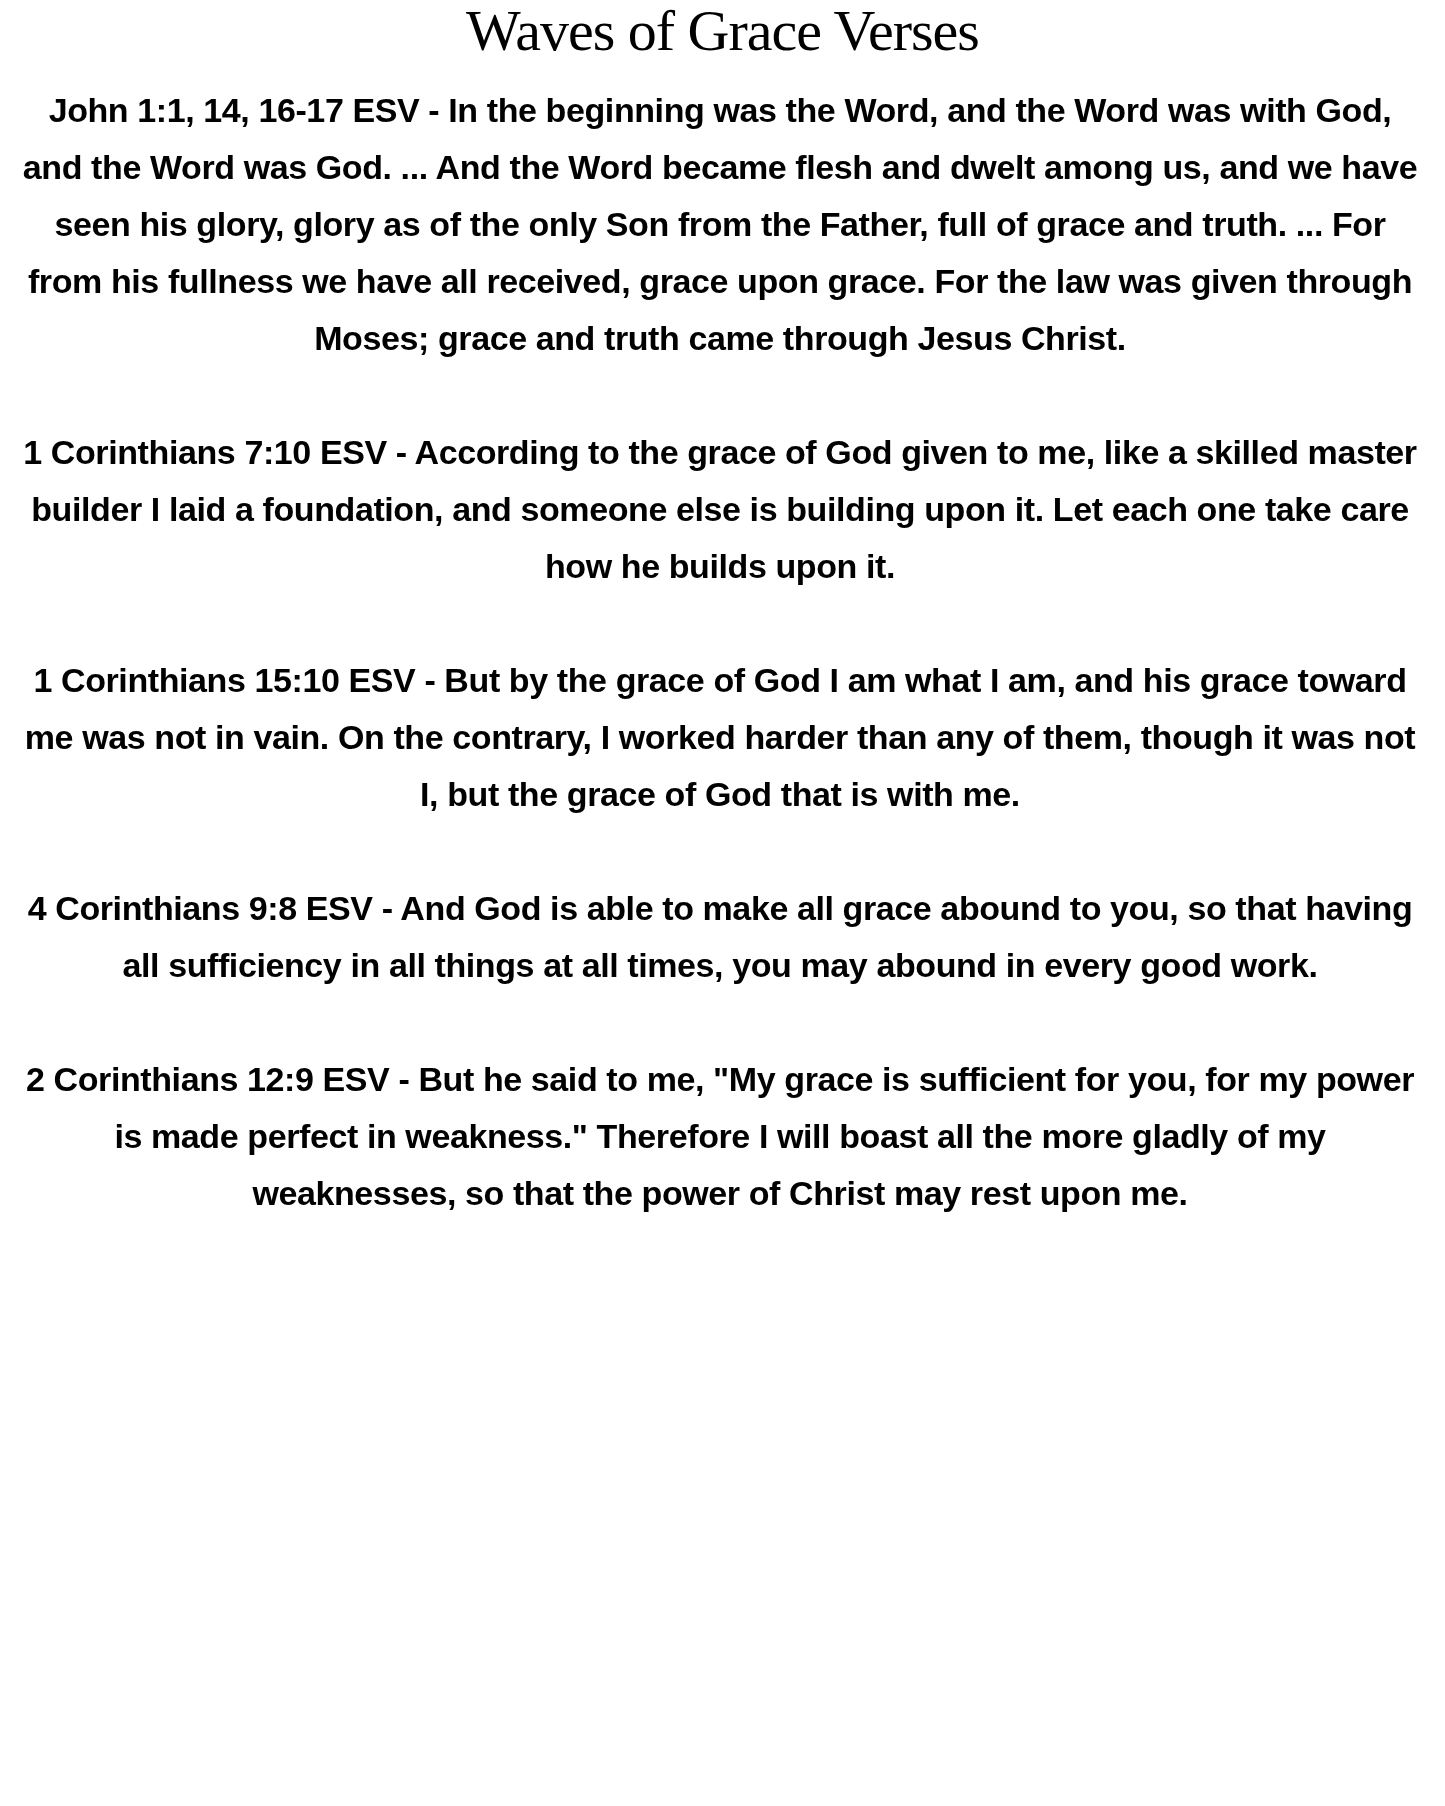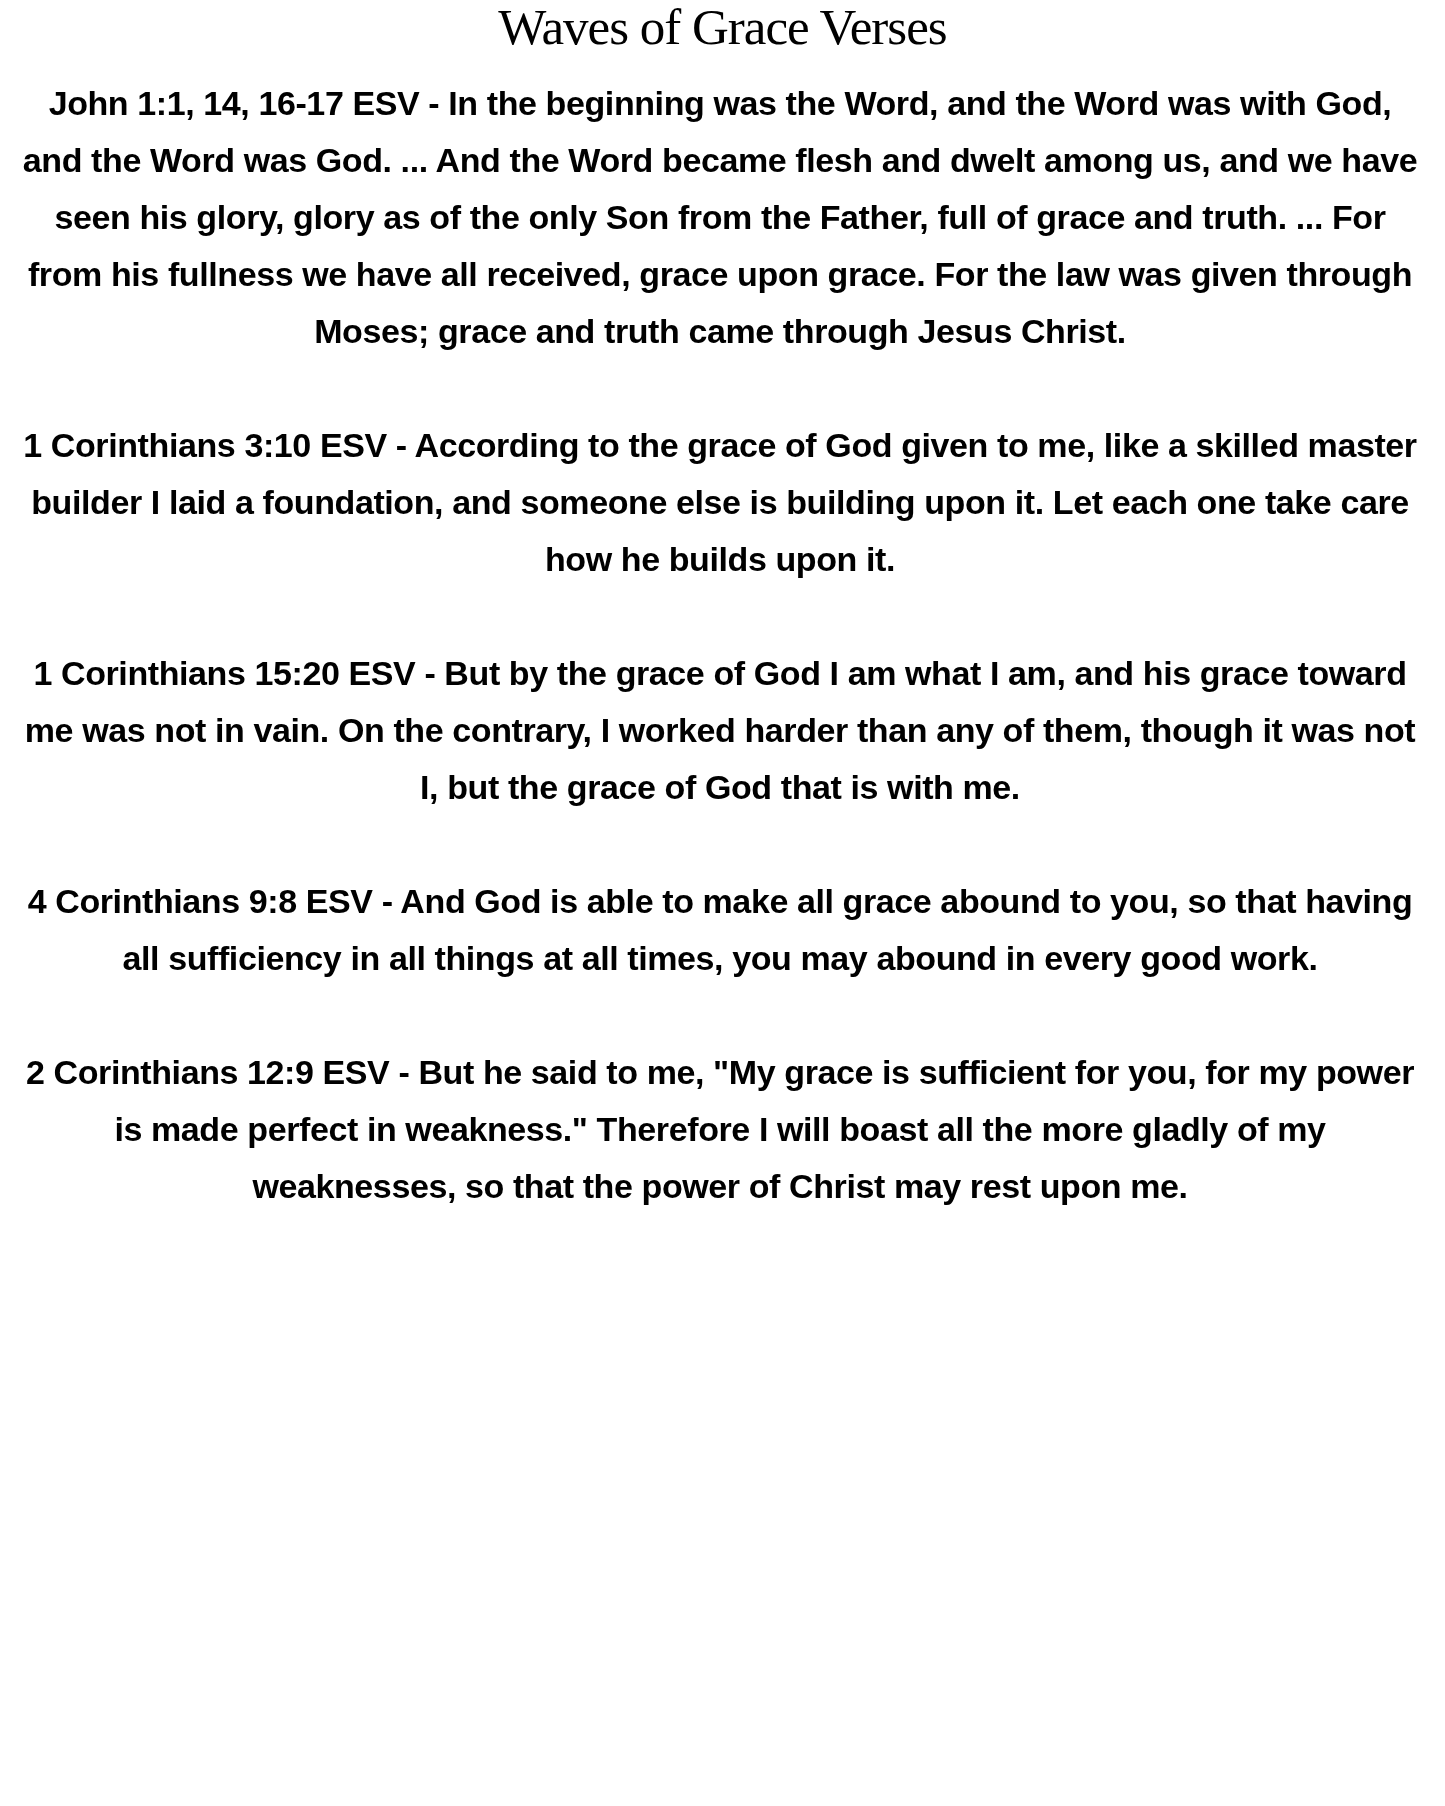--- a/index.html
+++ b/index.html
@@ -15,21 +15,21 @@
   .page {
     width: 100%;
     height: 100%;
     box-sizing: border-box;
     text-align: center;
     color: #000000;
   }
   .title {
     font-family: "Liberation Serif", serif;
     font-weight: 400;
-    font-size: 51px;
+    font-size: 58px;
     line-height: 1;
     letter-spacing: -1px;
     margin: 2px 0 22px 0;
   }
   .verses {
     font-family: "Liberation Sans", sans-serif;
     font-weight: 700;
     font-size: 34px;
     line-height: 57px;
     letter-spacing: -0.4px;
@@ -46,21 +46,21 @@
 <body>
 
 <div class="page">
   <h1 class="title">Waves of Grace Verses</h1>
 
   <div class="verses">
     <div class="verse">John 1:1, 14, 16-17 ESV - In the beginning was the Word, and the Word was with God, and the Word was God. ... And the Word became flesh and dwelt among us, and we have seen his glory, glory as of the only Son from the Father, full of grace and truth. ... For from his fullness we have all received, grace upon grace. For the law was given through Moses; grace and truth came through Jesus Christ.</div>
 
 
 
-    <div class="verse">1 Corinthians 3:10 ESV - According to the grace of God given to me, like a skilled master builder I laid a foundation, and someone else is building upon it. Let each one take care how he builds upon it.</div>
+    <div class="verse">1 Corinthians 7:10 ESV - According to the grace of God given to me, like a skilled master builder I laid a foundation, and someone else is building upon it. Let each one take care how he builds upon it.</div>
 
-    <div class="verse">1 Corinthians 15:20 ESV - But by the grace of God I am what I am, and his grace toward me was not in vain. On the contrary, I worked harder than any of them, though it was not I, but the grace of God that is with me.</div>
+    <div class="verse">1 Corinthians 15:10 ESV - But by the grace of God I am what I am, and his grace toward me was not in vain. On the contrary, I worked harder than any of them, though it was not I, but the grace of God that is with me.</div>
 
     <div class="verse">4 Corinthians 9:8 ESV - And God is able to make all grace abound to you, so that having all sufficiency in all things at all times, you may abound in every good work.</div>
 
     <div class="verse">2 Corinthians 12:9 ESV - But he said to me, "My grace is sufficient for you, for my power is made perfect in weakness." Therefore I will boast all the more gladly of my weaknesses, so that the power of Christ may rest upon me.</div>
   </div>
 </div>
 
 </body></html>

